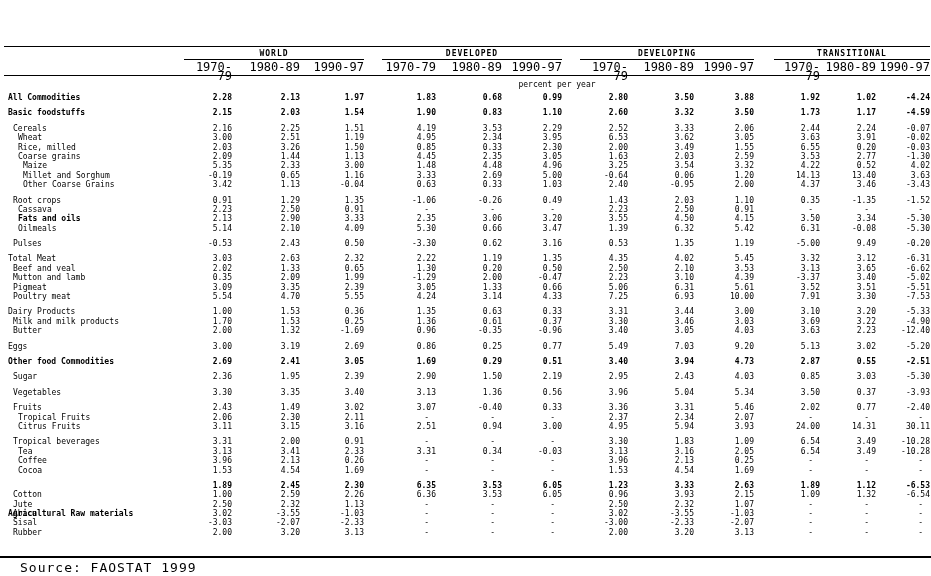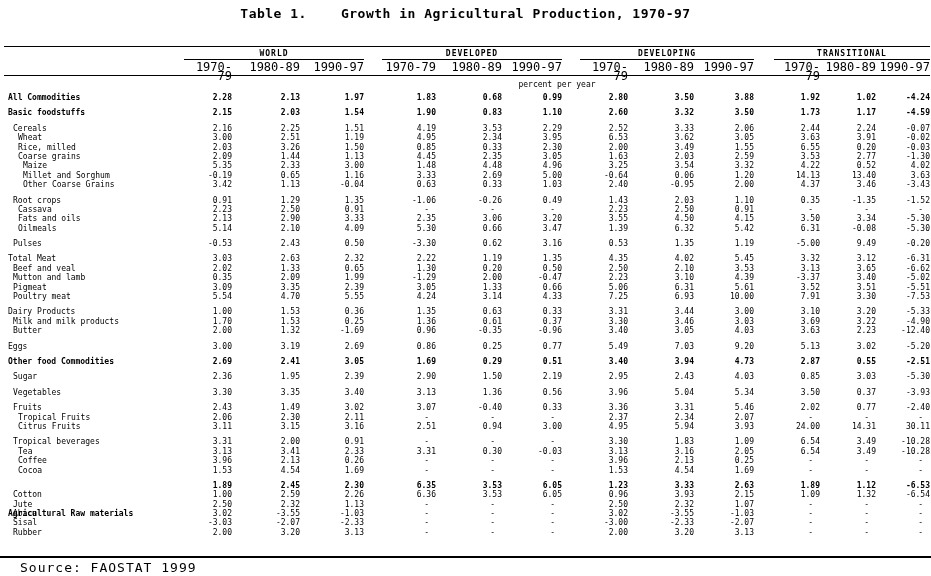--- a/index.html
+++ b/index.html
@@ -38,21 +38,20 @@
 
   .source-block { position:absolute; left:0; bottom:0; width:931px; border-top:2px solid #000;
                   padding:2px 0 0 20px; font-size:13px; height:20px; letter-spacing:1px; }
 </style>
 </head>
 <body>
 
 <div class="page">
 
   <div class="title-block">
-    <div class="title-line"><span class="tno">Table 1.</span><span>Growth in Agricultural Production, 1970-97</span></div>
   </div>
 
   <div class="table">
     <div class="toprule"></div>
 
     <div class="grouprow">
       <div></div>
       <div class="groupcell">WORLD</div>
       <div></div>
       <div class="groupcell">DEVELOPED</div>
@@ -276,21 +275,21 @@
           <div class="sp"></div>
           <div class="v">2.23</div>
           <div class="v">2.50</div>
           <div class="v">0.91</div>
           <div class="sp"></div>
           <div class="v dash">-</div>
           <div class="v dash">-</div>
           <div class="v dash">-</div>
         </div>
         <div class="r">
-          <div class="lab" style="padding-left: 14px;">Fats and oils</div>
+          <div class="lab" style="padding-left: 14px; font-weight: bold;">Fats and oils</div>
           <div class="v">2.13</div>
           <div class="v">2.90</div>
           <div class="v">3.33</div>
           <div class="sp"></div>
           <div class="v">2.35</div>
           <div class="v">3.06</div>
           <div class="v">3.20</div>
           <div class="sp"></div>
           <div class="v">3.55</div>
           <div class="v">4.50</div>
@@ -624,21 +623,21 @@
           <div class="v">3.49</div>
           <div class="v">-10.28</div>
         </div>
         <div class="r">
           <div class="lab" style="padding-left: 14px;">Tea</div>
           <div class="v">3.13</div>
           <div class="v">3.41</div>
           <div class="v">2.33</div>
           <div class="sp"></div>
           <div class="v">3.31</div>
-          <div class="v">0.30</div>
+          <div class="v">0.34</div>
           <div class="v">-0.03</div>
           <div class="sp"></div>
           <div class="v">3.13</div>
           <div class="v">3.16</div>
           <div class="v">2.05</div>
           <div class="sp"></div>
           <div class="v">6.54</div>
           <div class="v">3.49</div>
           <div class="v">-10.28</div>
         </div>

